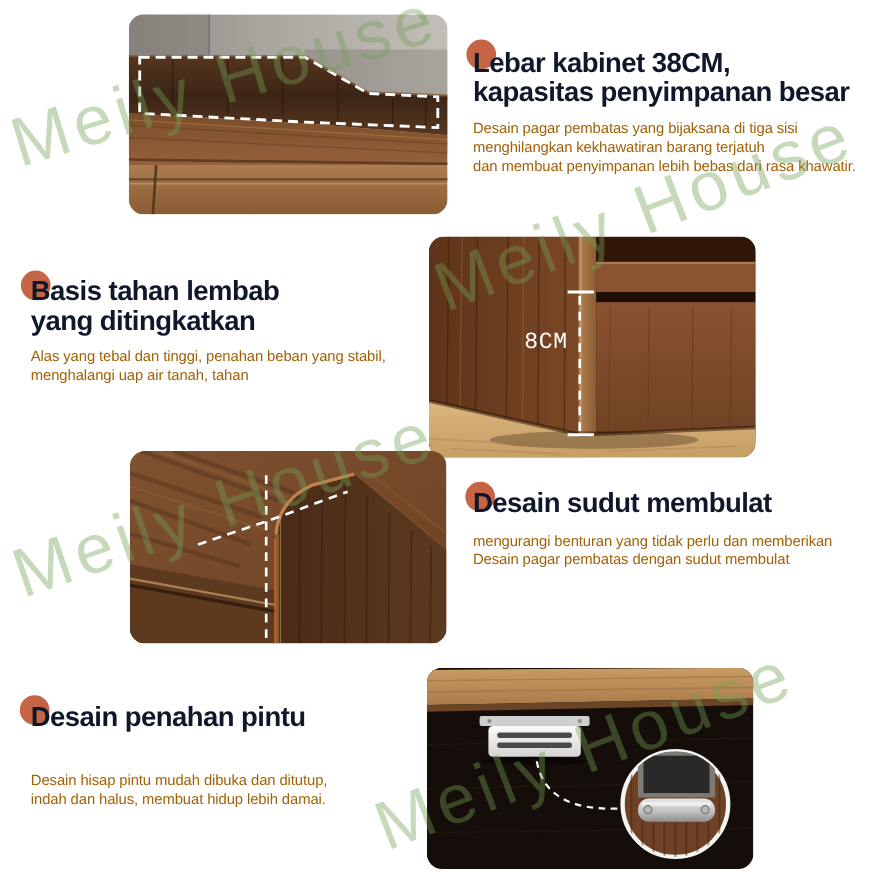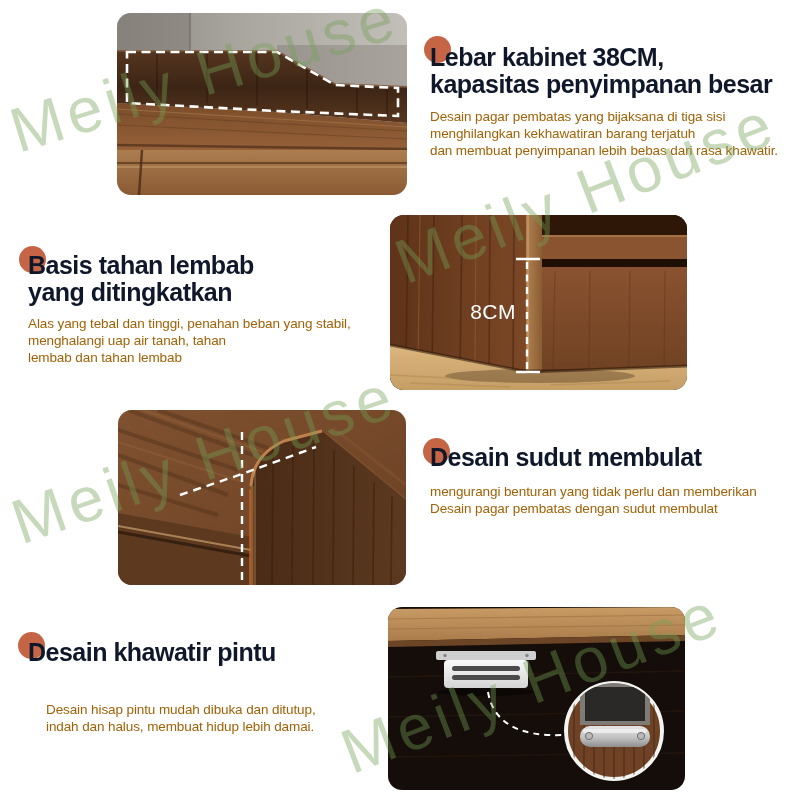--- a/index.html
+++ b/index.html
@@ -4,21 +4,21 @@
 <style>
   html,body{margin:0;padding:0;background:#ffffff;}
   .canvas{
     position:relative;width:800px;height:800px;background:#fff;overflow:hidden;
     font-family:"Liberation Sans", sans-serif;
   }
   
   .photo{position:absolute;border-radius:14px;overflow:hidden;z-index:1;}
   .photo svg{display:block;width:100%;height:100%;}
   .photo-1{left:117px;top:13px;width:290px;height:182px;}
-  .photo-2{left:390px;top:215px;width:297px;height:175px;}
+  .photo-2{left:390px;top:215px;width:297px;height:201px;font-family:Liberation Mono, monospace;}
   .photo-3{left:118px;top:410px;width:288px;height:175px;}
   .photo-4{left:388px;top:607px;width:297px;height:183px;}
   .measure-label{
     position:absolute;left:52px;top:85px;width:74px;text-align:right;
     color:#ffffff;font-size:21px;font-weight:500;letter-spacing:.5px;z-index:2;
   }
   
   .dot{position:absolute;width:27px;height:27px;border-radius:50%;
        background:var(--accent-dot,#c66446);z-index:2;}
   .dot-1{left:424px;top:36px;}
@@ -30,21 +30,21 @@
            font-size:25px;line-height:27px;letter-spacing:-0.5px;white-space:nowrap;}
   .body{position:absolute;z-index:3;color:#a16207;font-size:13.5px;
         line-height:17px;letter-spacing:-0.1px;white-space:nowrap;}
   .heading-1{left:430px;top:44px;}
   .body-1{left:430px;top:108px;}
   .heading-2{left:28px;top:252px;}
   .body-2{left:28px;top:315px;}
   .heading-3{left:430px;top:444px;text-align:center;}
   .body-3{left:430px;top:483px;}
   .heading-4{left:28px;top:639px;}
-  .body-4{left:28px;top:701px;margin-left:18px;}
+  .body-4{left:28px;top:701px;}
   
   .watermark{
     position:absolute;z-index:6;pointer-events:none;white-space:nowrap;
     font-size:63px;font-weight:400;letter-spacing:5px;
     color:var(--watermark,rgba(115,160,85,0.4));
     transform-origin:left center;
   }
   .wm-a{left:12px;top:96px;transform:rotate(-17deg);}
   .wm-b{left:398px;top:228px;transform:rotate(-21deg);}
   .wm-c{left:14px;top:488px;transform:rotate(-19deg);}
@@ -107,21 +107,20 @@
   </div>
 
   <div class="dot dot-2"></div>
   <div class="heading heading-2">
     <div>Basis tahan lembab</div>
     <div>yang ditingkatkan</div>
   </div>
   <div class="body body-2">
     <div>Alas yang tebal dan tinggi, penahan beban yang stabil,</div>
     <div>menghalangi uap air tanah, tahan</div>
-    <div>lembab dan tahan lembab</div>
   </div>
   <div class="photo photo-2">
     <svg viewBox="0 0 297 175" preserveAspectRatio="none">
       <defs>
         <linearGradient id="side2" x1="0" y1="0" x2="1" y2="0">
           <stop offset="0" stop-color="#5e3319"></stop>
             <stop offset="1" stop-color="#7c4826"></stop>
         </linearGradient>
         <linearGradient id="strip2" x1="0" y1="0" x2="1" y2="0">
           <stop offset="0" stop-color="#b08252"></stop>
@@ -196,21 +195,21 @@
   <div class="heading heading-3">
     <div>Desain sudut membulat</div>
   </div>
   <div class="body body-3">
     <div>mengurangi benturan yang tidak perlu dan memberikan</div>
     <div>Desain pagar pembatas dengan sudut membulat</div>
   </div>
 
   <div class="dot dot-4"></div>
   <div class="heading heading-4">
-    <div>Desain khawatir pintu</div>
+    <div>Desain penahan pintu</div>
   </div>
   <div class="body body-4">
     <div>Desain hisap pintu mudah dibuka dan ditutup,</div>
     <div>indah dan halus, membuat hidup lebih damai.</div>
   </div>
   <div class="photo photo-4">
     <svg viewBox="0 0 297 183" preserveAspectRatio="none">
       <defs>
         <linearGradient id="plank4" x1="0" y1="0" x2="0" y2="1">
           <stop offset="0" stop-color="#c99c66"></stop>

